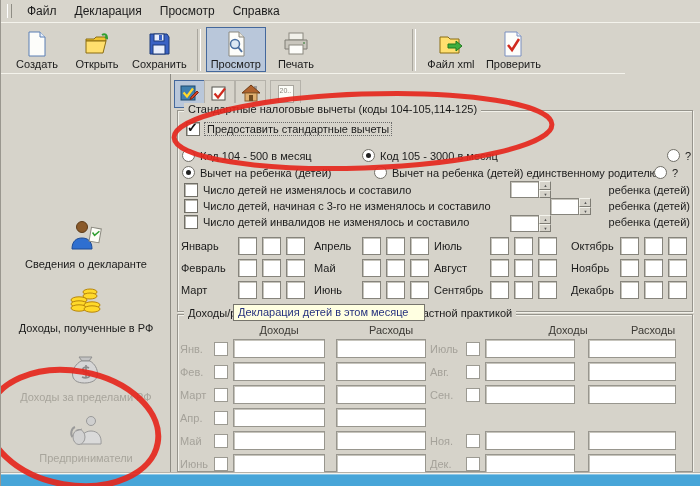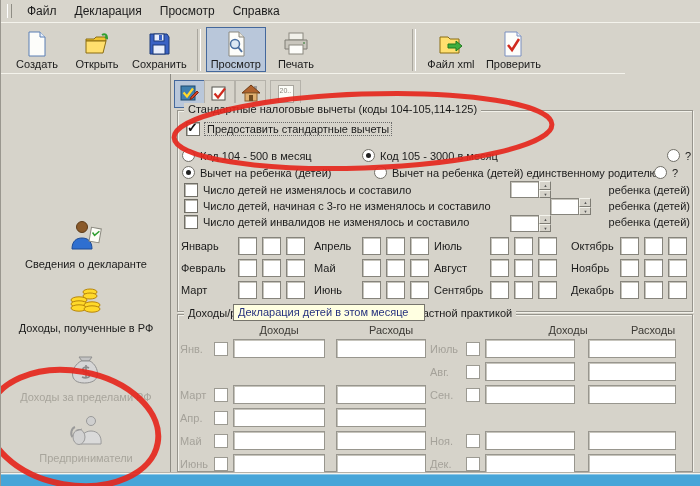--- a/index.html
+++ b/index.html
@@ -448,20 +448,26 @@
     <span class="hdr" style="left:168px;top:9px;width:90px">Расходы</span>
     <span class="hdr" style="left:345px;top:9px;width:90px">Доходы</span>
     <span class="hdr" style="left:430px;top:9px;width:90px">Расходы</span>
 
     <div class="frow" style="left:2px;top:24px;width:246px">
       <span class="graylab" style="width:30px">Янв.</span>
       <span class="cb disabled"></span>
       <input class="tin dis" style="width: 92px; height: 19px;">
       <input class="tin dis" style="width: 90px; height: 19px; margin-left: 6px;">
     </div>
+    <div class="frow" style="left:2px;top:47px;width:246px">
+      <span class="graylab" style="width:30px">Фев.</span>
+      <span class="cb disabled"></span>
+      <input class="tin dis" style="width: 92px; height: 19px;">
+      <input class="tin dis" style="width: 90px; height: 19px; margin-left: 6px;">
+    </div>
     <div class="frow" style="left:2px;top:70px;width:246px">
       <span class="graylab" style="width:30px">Март</span>
       <span class="cb disabled"></span>
       <input class="tin dis" style="width: 92px; height: 19px;">
       <input class="tin dis" style="width: 90px; height: 19px; margin-left: 6px;">
     </div>
     <div class="frow" style="left:2px;top:93px;width:246px">
       <span class="graylab" style="width:30px">Апр.</span>
       <span class="cb disabled"></span>
       <input class="tin dis" style="width: 92px; height: 19px;">

